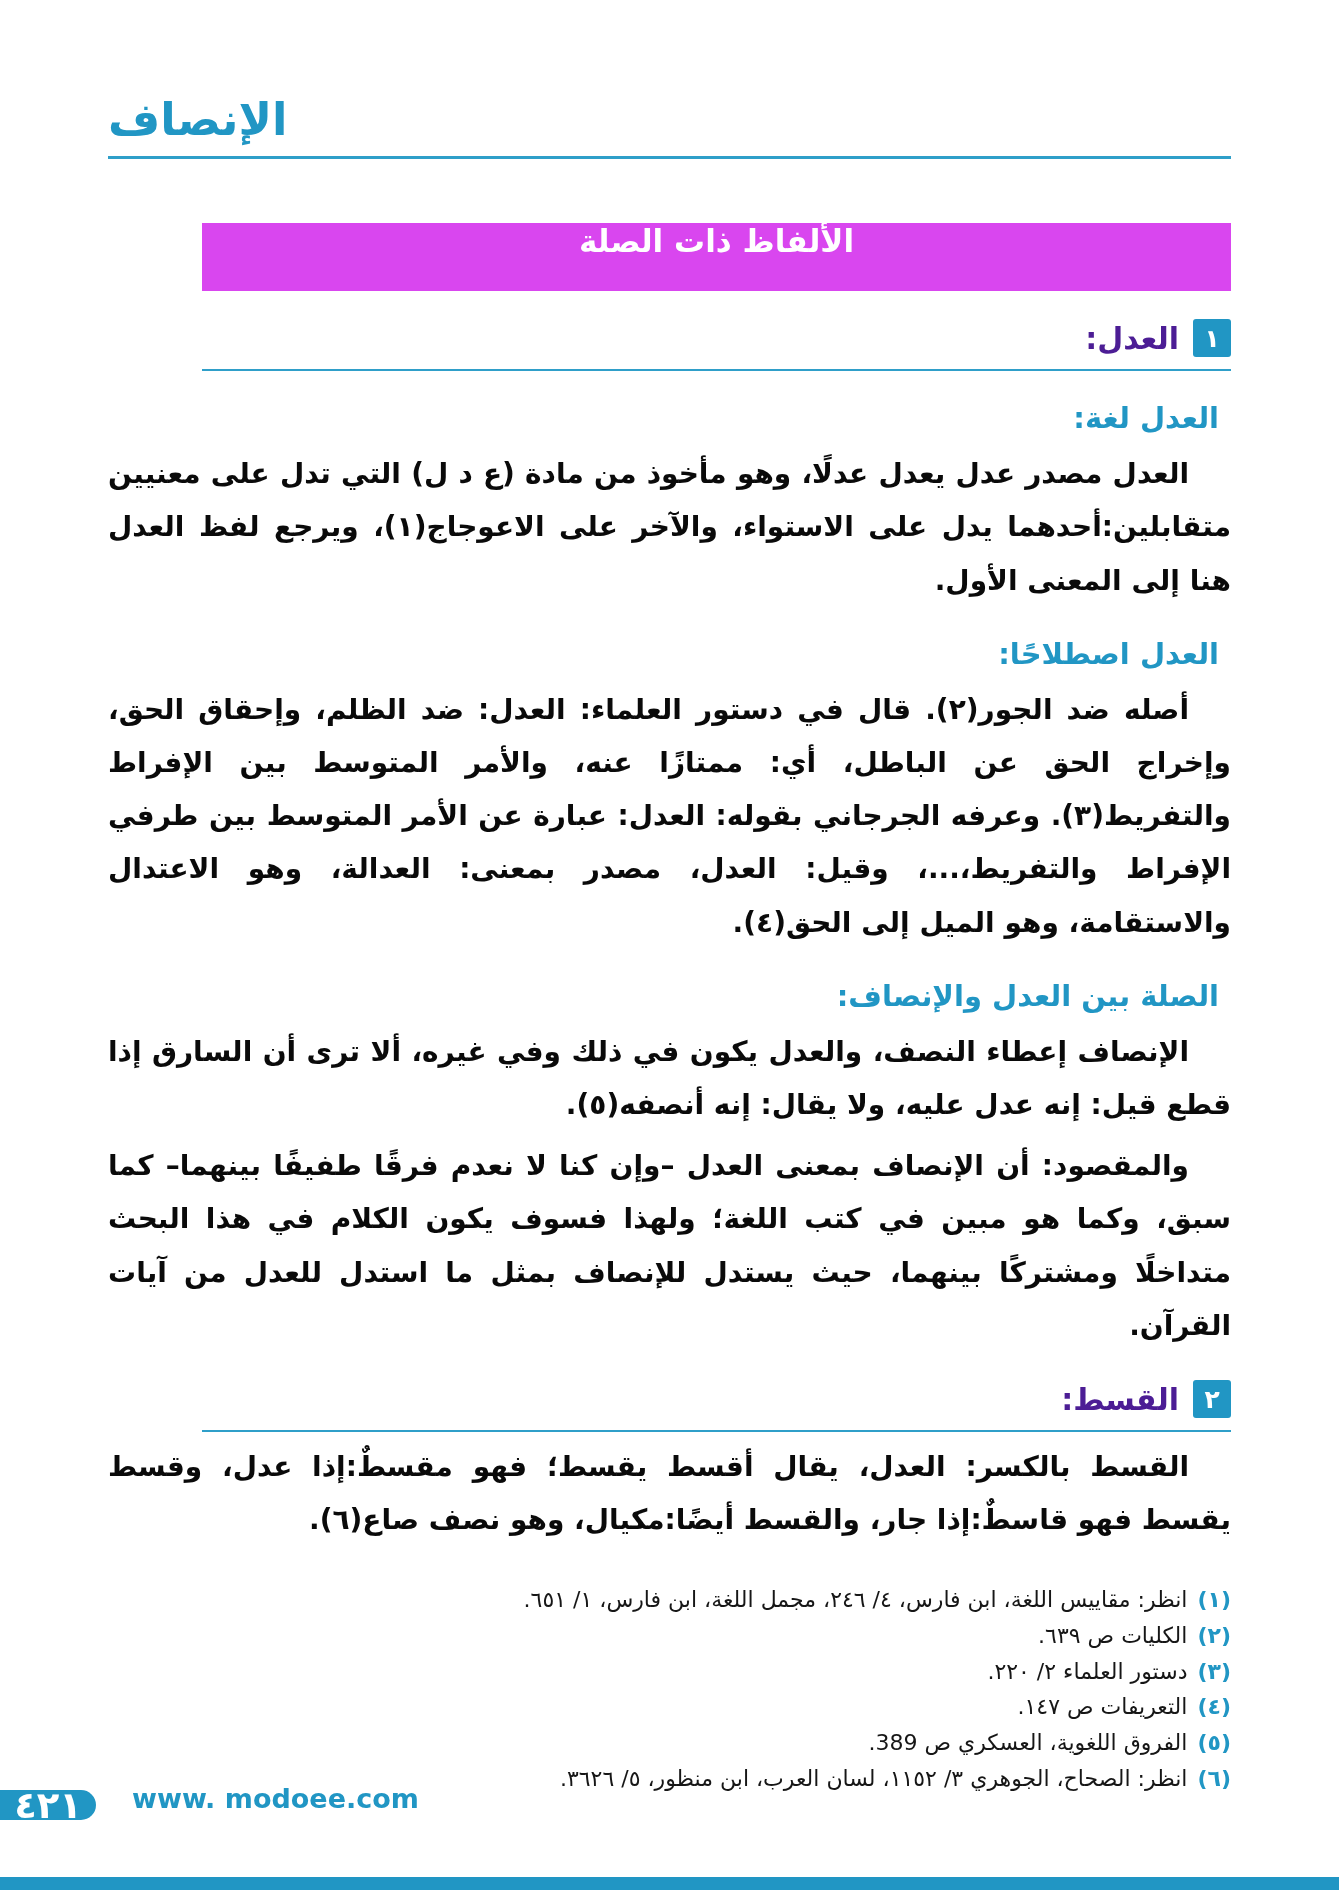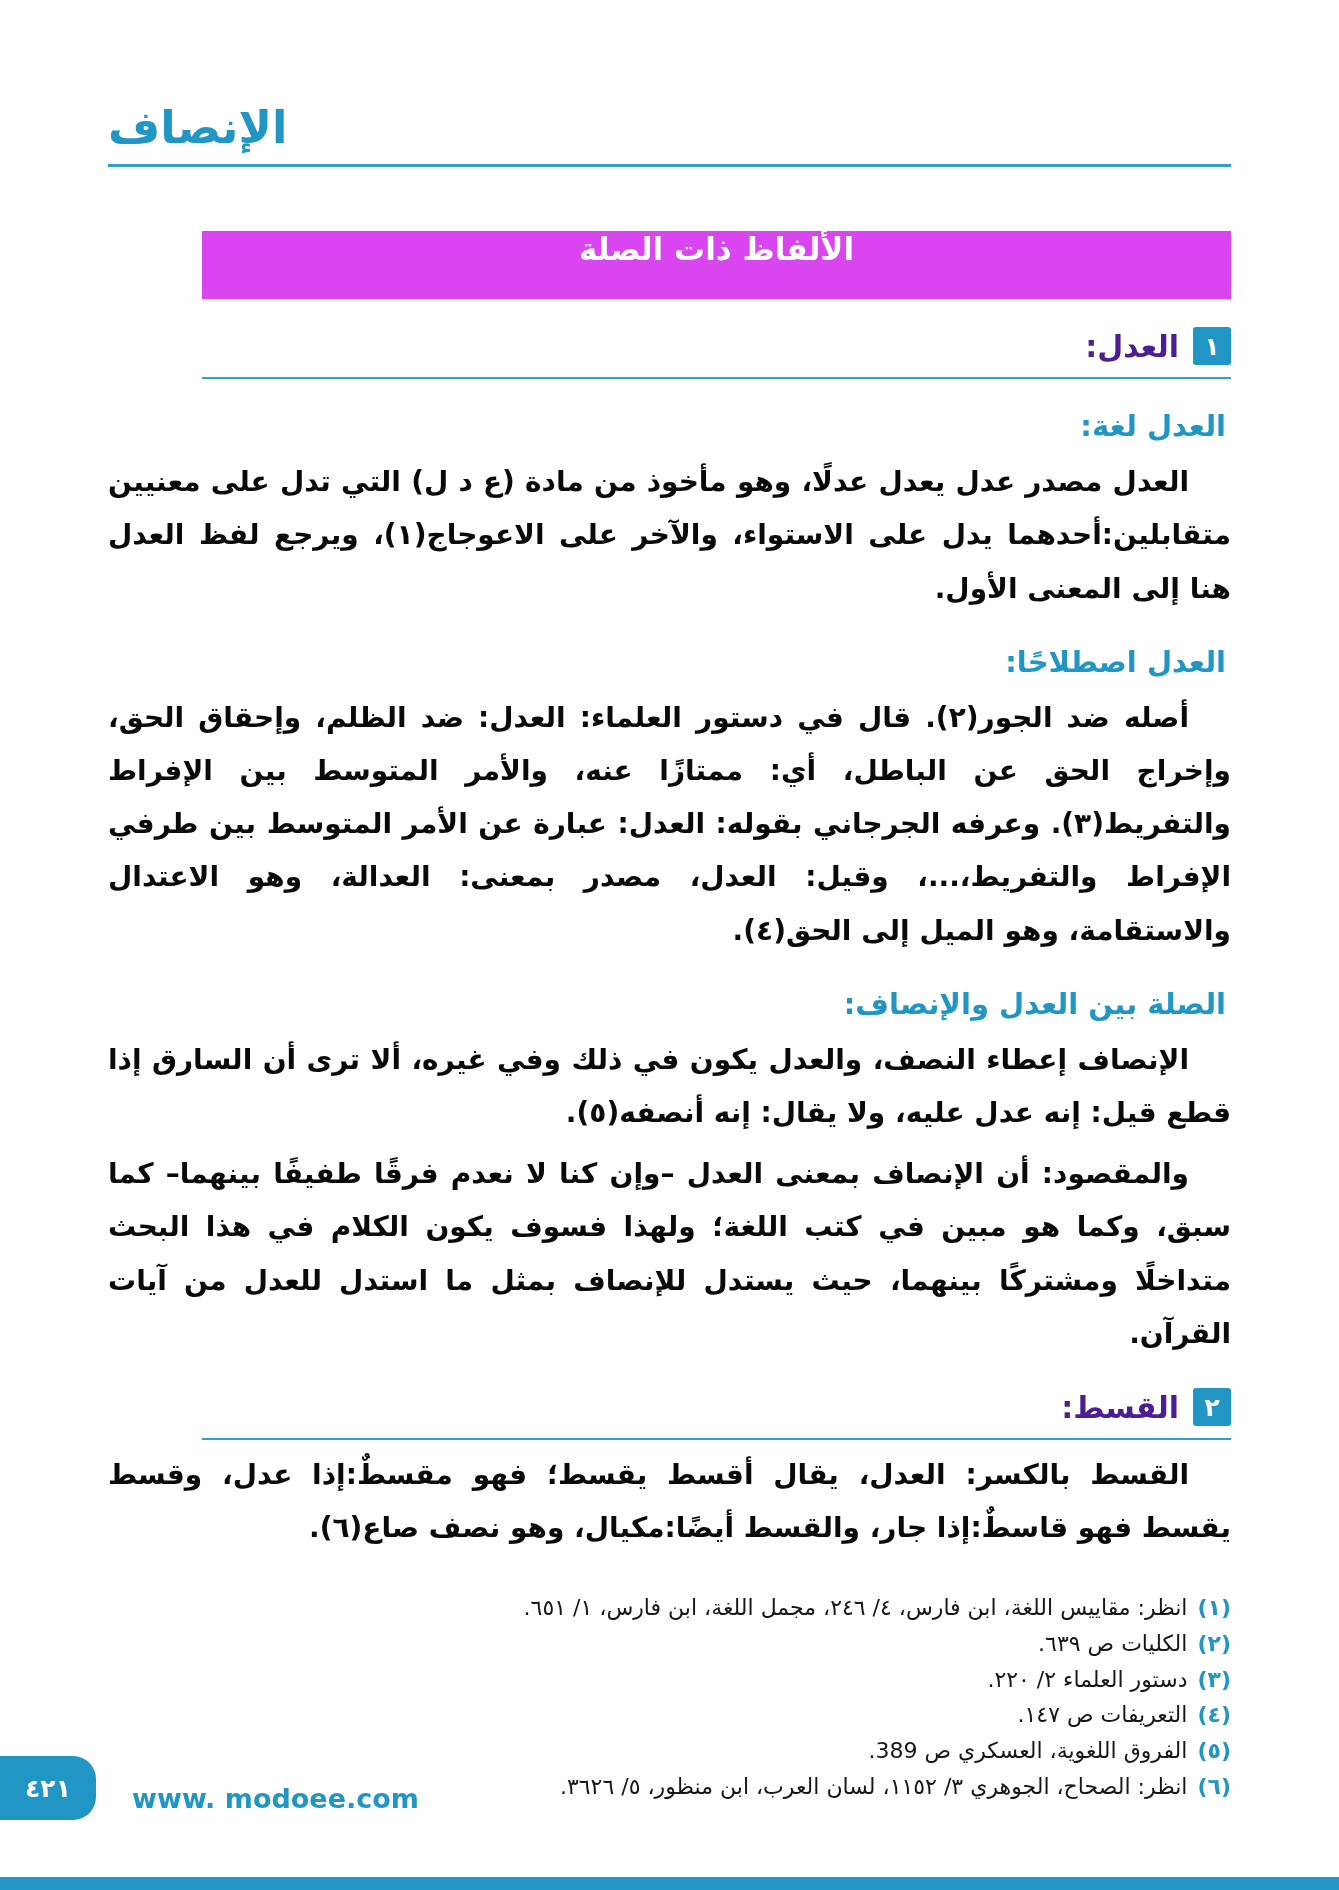--- a/index.html
+++ b/index.html
@@ -9,21 +9,21 @@
     font-family: "DejaVu Sans", sans-serif;
     color: #111;
   }
   .page {
     position: relative;
     width: 1339px; height: 1890px;
     overflow: hidden;
     direction: rtl;
     background: #ffffff;
   }
-  .content { padding: 12px 108px; }
+  .content { padding: 4px 108px; }
 
   
   .running-head { padding-top: 88px; text-align: left; }
   .head-title {
     display: inline-block;
     color: #2196c4;
     font-size: 45px;
     font-weight: bold;
     line-height: 1.25;
   }
@@ -49,21 +49,21 @@
     background: #2196c4; color: #fff;
     border-radius: 3px;
     display: flex; align-items: center; justify-content: center;
     font-size: 25px; font-weight: bold;
     flex: 0 0 auto;
   }
   .section-title { color: #4c1d95; font-size: 30px; font-weight: bold; }
   .section-rule { height: 2px; background: #2f9fc9; margin: 12px 0 0 94px; }
 
   .subheading {
-    margin: 26px 5px 0 0;
+    margin: 26px 12px 0 0;
     color: #2196c4;
     font-size: 29px; font-weight: bold;
     text-align: right;
     line-height: 1.45;
   }
   .para {
     margin: 8px 0 0 0;
     font-size: 28px;
     font-weight: bold;
     color: #0a0a0a;
@@ -78,25 +78,25 @@
     display: flex; gap: 10px;
     font-size: 22px; line-height: 1.62;
     align-items: baseline;
   }
   .fn-marker { color: #2196c4; font-weight: bold; flex: 0 0 auto; }
   .fn-text { color: #161616; }
 
   
   .page-badge {
     position: absolute; left: 0; bottom: 70px;
-    width: 96px; height: 64px;
+    width: 96px; height: 30px;
     background: #2196c4; color: #ffffff;
     border-radius: 0 23px 23px 0;
     display: flex; align-items: center; justify-content: center;
-    font-size: 25px; font-weight: bold;
+    font-size: 37px; font-weight: bold;
     direction: ltr;
   }
   .website {
     position: absolute; left: 132px; bottom: 76px;
     color: #2196c4;
     font-size: 27px; font-weight: bold;
     direction: ltr;
   }
   .bottom-bar {
     position: absolute; left: 0; right: 0; bottom: 0;

